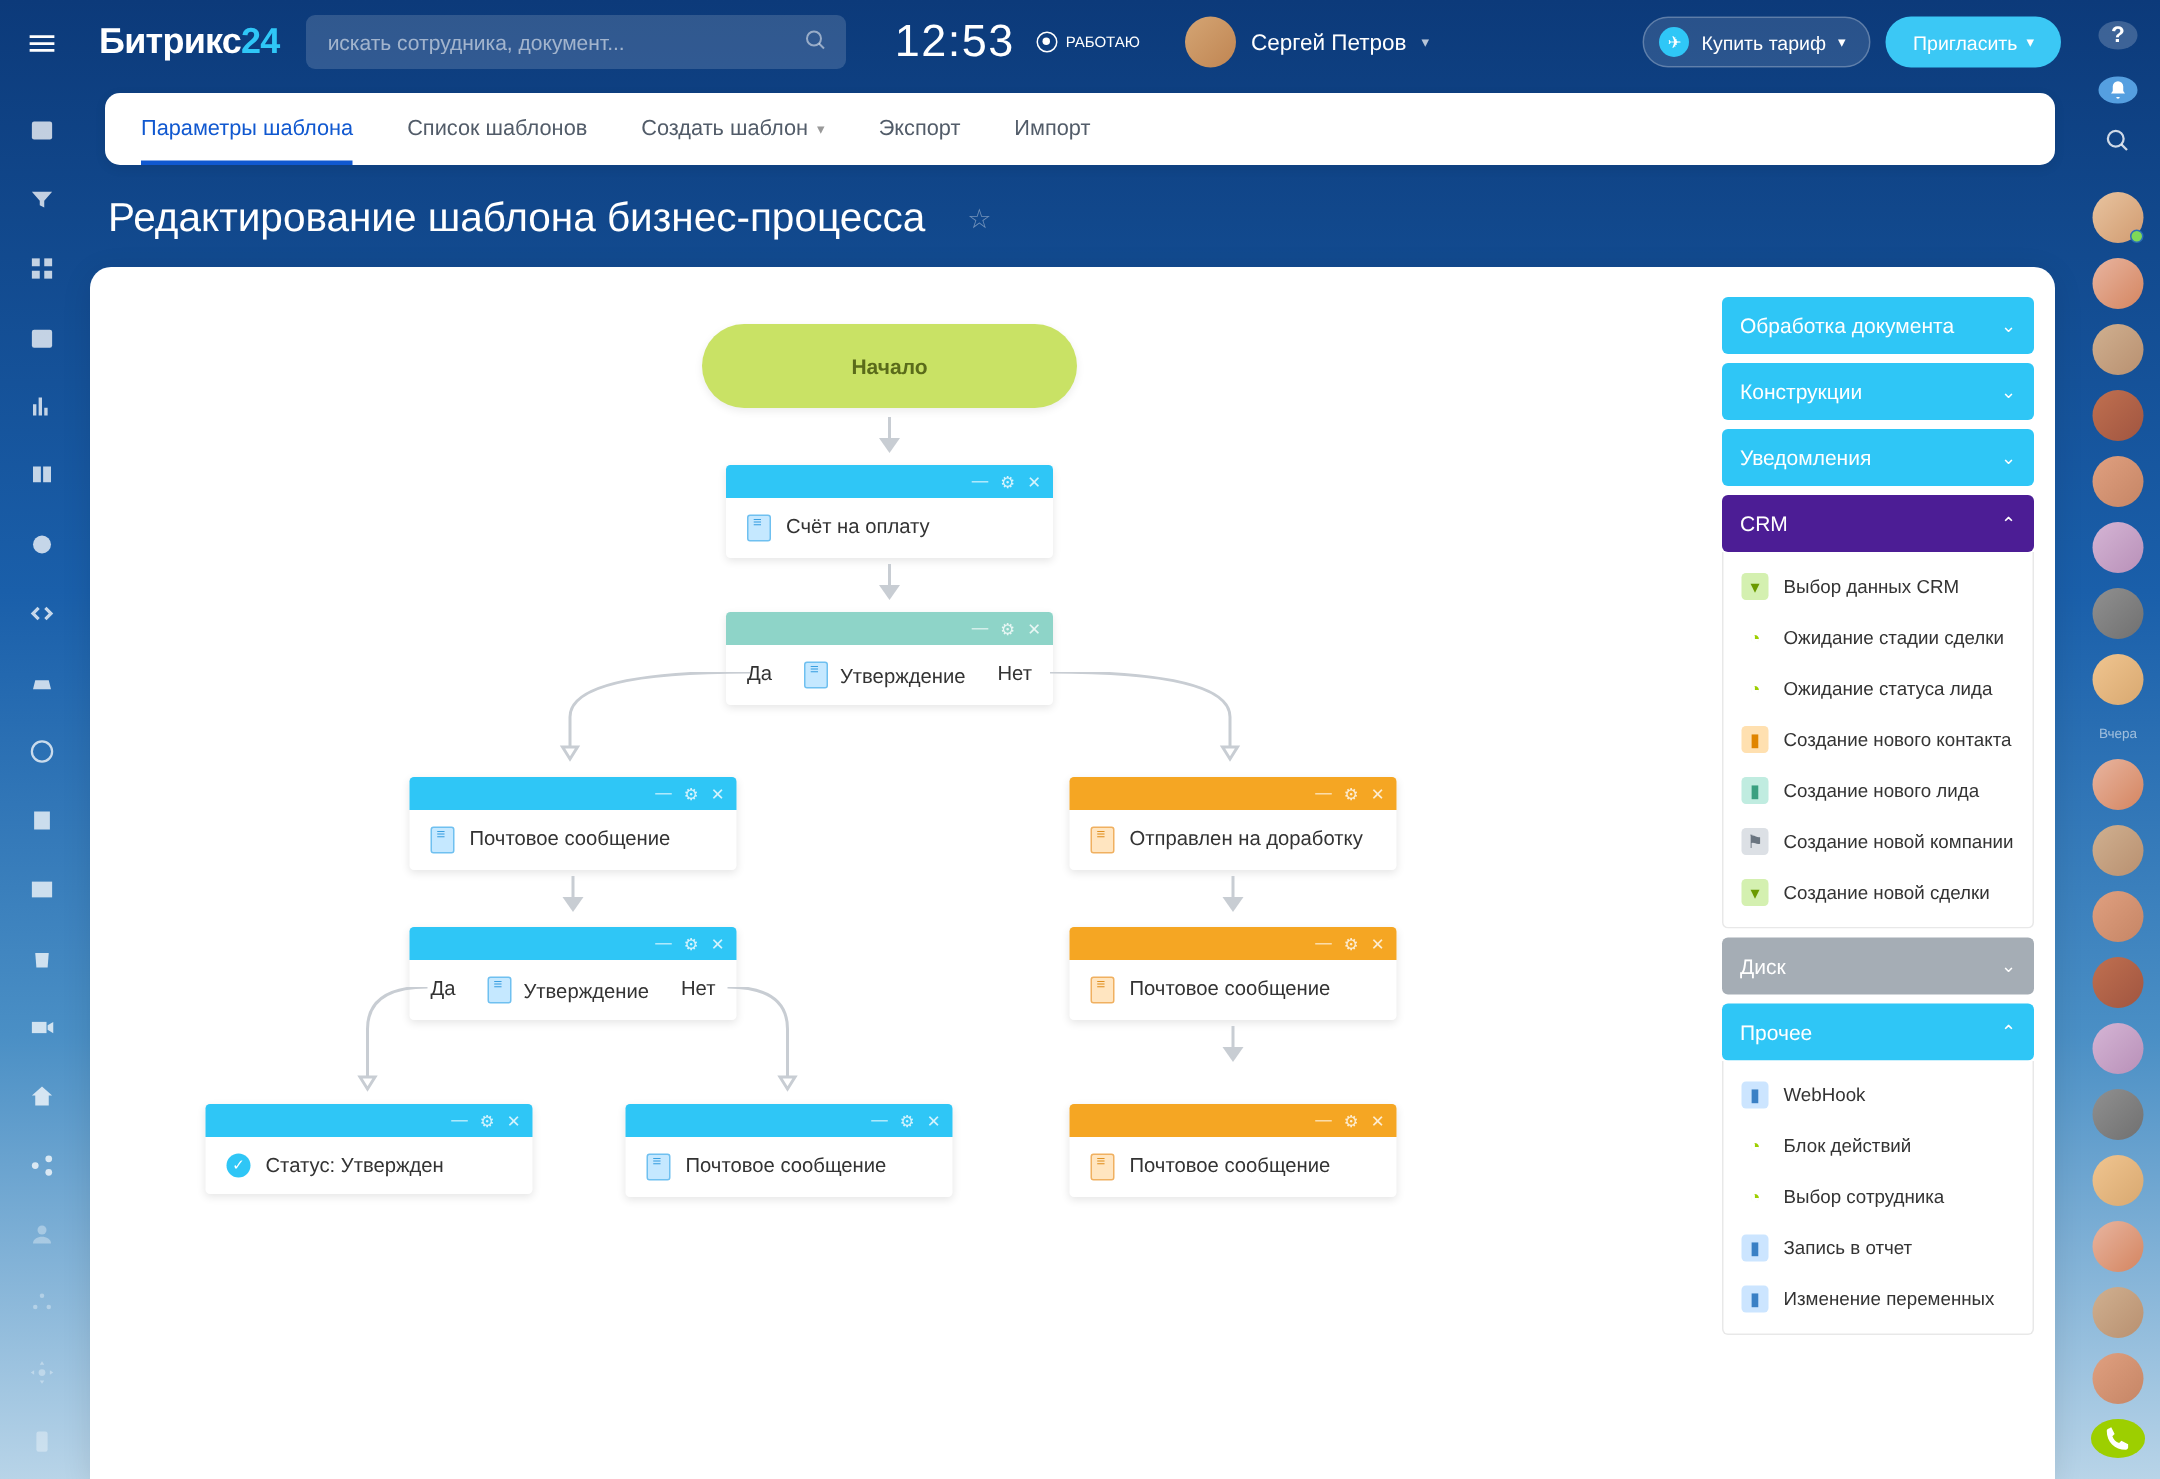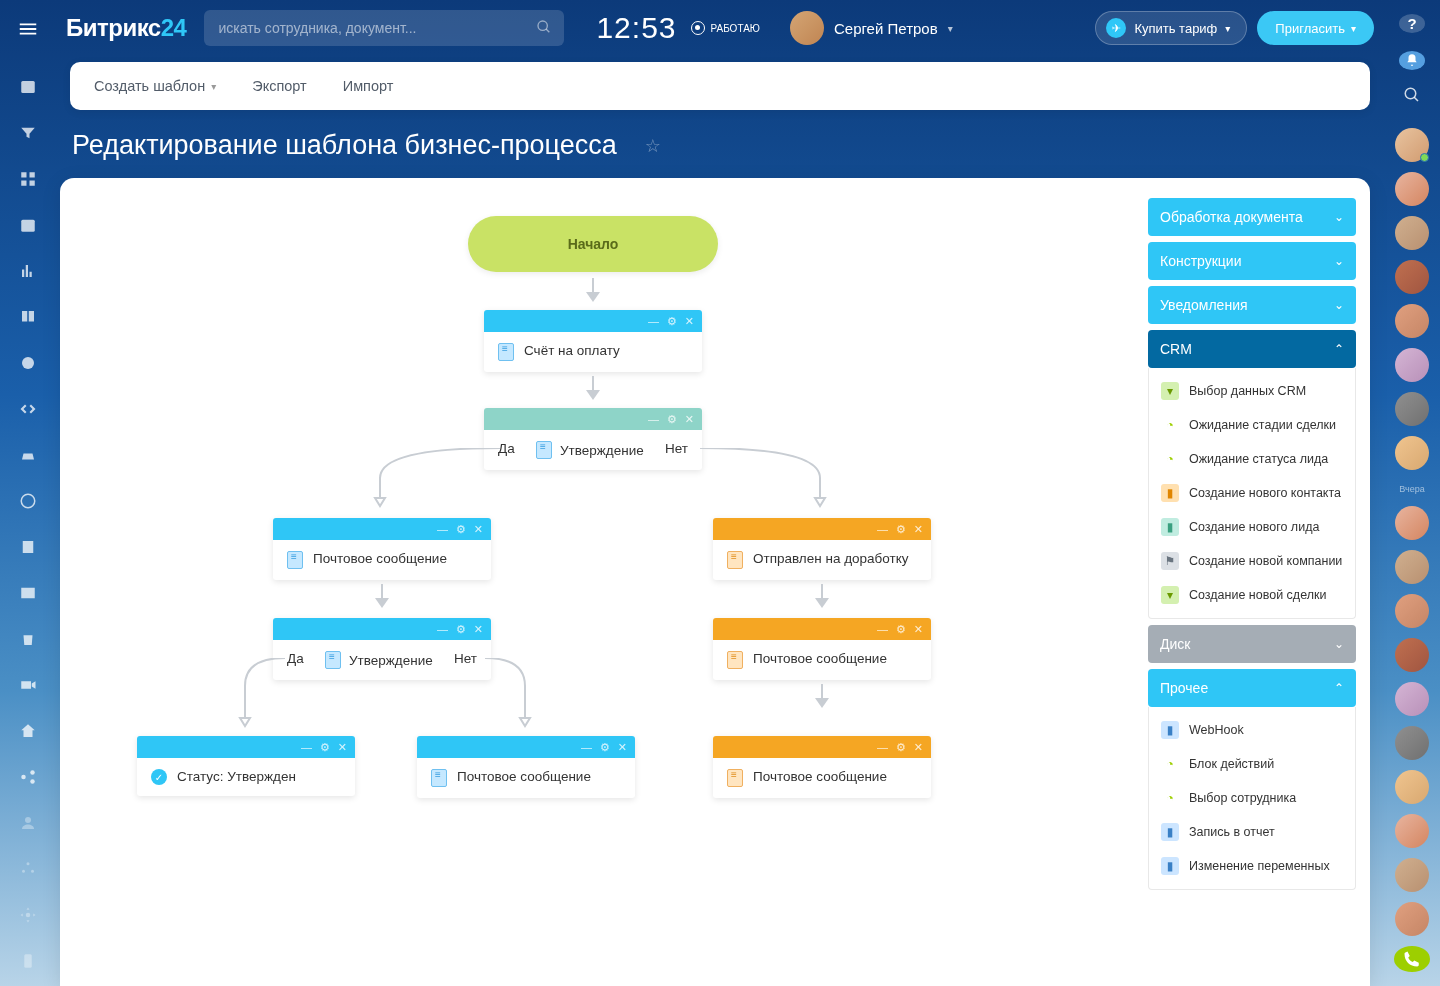--- a/index.html
+++ b/index.html
@@ -61,21 +61,21 @@
 
 .canvas { position: absolute; left: 60px; top: 178px; right: 70px; bottom: 0; background: #fff; border-radius: 14px 14px 0 0; box-shadow: 0 4px 20px rgba(0,0,0,0.1); }
 
 
 .diagram { position: absolute; left: 0; top: 0; right: 222px; bottom: 0; }
 
 
 .panel { position: absolute; right: 14px; top: 20px; width: 208px; display: flex; flex-direction: column; gap: 6px; }
 .panel-header { height: 38px; border-radius: 4px; display: flex; align-items: center; justify-content: space-between; padding: 0 12px; color: #fff; font-size: 14px; cursor: pointer; }
 .panel-header.blue { background: #2fc6f6; }
-.panel-header.green { background: #0369a1; }
+.panel-header.green { background: #4c1d95; }
 .panel-header.gray { background: #a5adb5; }
 .panel-header .chev { font-size: 12px; }
 .panel-body { background: #fff; border: 1px solid #e8e8e8; border-top: none; border-radius: 0 0 4px 4px; margin-top: -6px; padding: 6px 0; }
 .panel-item { display: flex; align-items: center; gap: 10px; padding: 8px 12px; font-size: 12.5px; color: #333; cursor: grab; }
 .panel-item .pi-icon { width: 18px; height: 18px; display: flex; align-items: center; justify-content: center; font-size: 12px; border-radius: 3px; flex-shrink: 0; }
 .pi-green { background: #d4f0b0; color: #6a9a00; }
 .pi-orange { background: #ffe0b0; color: #e08500; }
 .pi-teal { background: #c0ece0; color: #3aa080; }
 .pi-gray { background: #dce0e5; color: #6a7580; }
 .pi-blue { background: #cce5ff; color: #3a80c5; }
@@ -291,20 +291,22 @@
   <div class="contact c3"></div>
   <div class="contact c5"></div>
   <div class="call-btn">
       <svg width="18" height="18" viewBox="0 0 24 24">
         <path fill="currentColor" d="M6 2l3 6-2 2c1 3 3 5 6 6l2-2 6 3v3c0 1-1 2-2 2C9 22 2 15 2 5c0-1 1-2 2-2z"></path>
       </svg>
     </div>
 </div>
 
 <div class="tabs-bar">
+  <div class="tab active">Параметры шаблона</div>
+  <div class="tab">Список шаблонов</div>
   <div class="tab">
       <span>Создать шаблон</span>
       <span style="font-size:10px;color:#999">▾</span>
     </div>
   <div class="tab">Экспорт</div>
   <div class="tab">Импорт</div>
 </div>
 
 <div class="page-title">
   <span>Редактирование шаблона бизнес-процесса</span>

